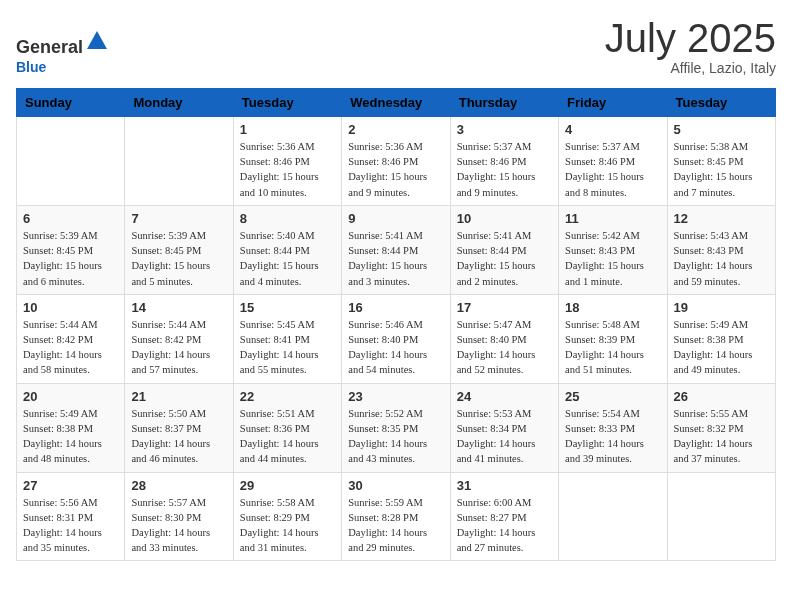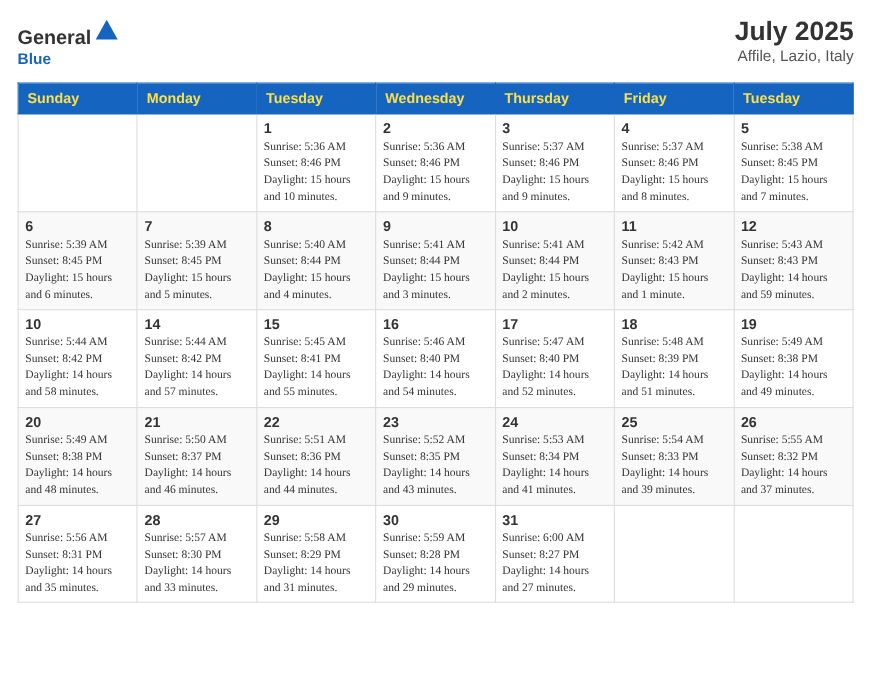--- a/index.html
+++ b/index.html
@@ -6,21 +6,21 @@
     body {
       font-family: Arial, sans-serif;
       background: #fff;
       width: 792px;
       min-height: 612px;
       padding: 16px;
     }
     .header {
       display: flex;
       justify-content: space-between;
-      align-items: flex-start;
+      align-items: flex-end;
       margin-bottom: 12px;
     }
     .logo {
       display: flex;
       align-items: center;
     }
     .logo-text-general {
       font-size: 18px;
       font-weight: bold;
       color: #333;
@@ -32,37 +32,37 @@
     }
     .logo-icon {
       width: 24px;
       height: 24px;
       margin-left: 2px;
     }
     .title-block {
       text-align: right;
     }
     .month-title {
-      font-size: 24px;
-      font-weight: bold;
+      font-size: 40px;
+      font-weight: normal;
       color: #333;
       line-height: 1.1;
     }
     .location {
       font-size: 14px;
       color: #555;
     }
     .calendar {
       width: 100%;
       border-collapse: collapse;
       border: 1px solid #ccc;
     }
     .calendar th {
       background-color: #1565c0;
-      color: #fde047;
+      color: #000000;
       font-size: 13px;
       font-weight: bold;
       text-align: left;
       padding: 6px 8px;
       border: 1px solid #1565c0;
     }
     .calendar td {
       vertical-align: top;
       padding: 5px 6px;
       font-size: 11px;

